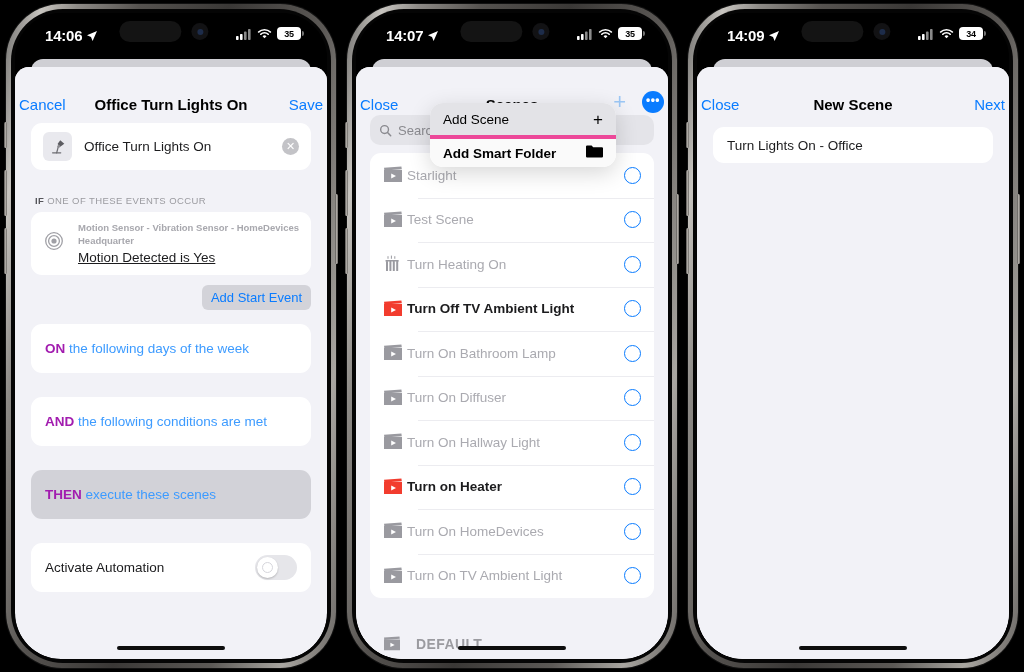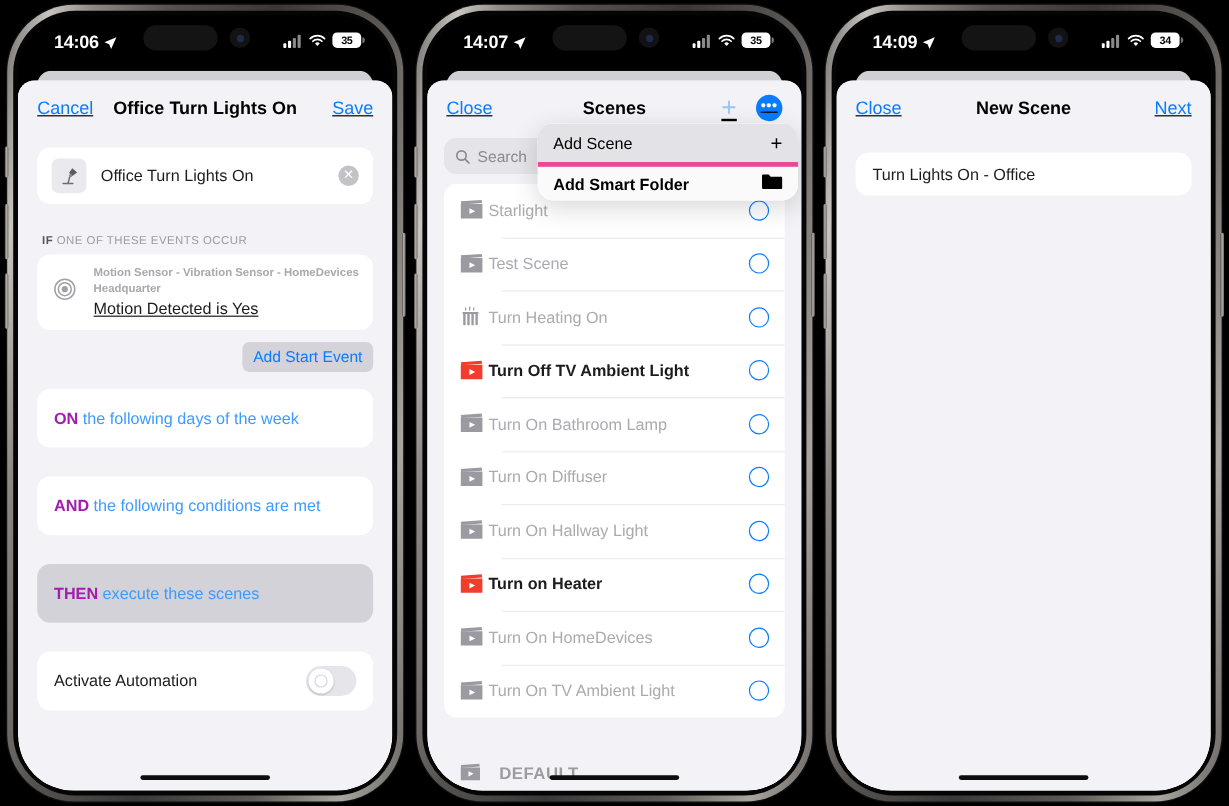--- a/index.html
+++ b/index.html
@@ -161,25 +161,24 @@
     overflow: hidden;
     display: flex;
     flex-direction: column;
   }
 
   
   .navbar {
     flex: 0 0 auto;
     height: 46px;
     display: flex;
-    align-items: center;
-    padding: 0 16px;
+    align-items: flex-end;
+    padding: 0 4px;
     position: relative;
     background: #f2f2f7;
-    text-decoration: underline;
   }
   .nav-left, .nav-right {
     font-size: 15px;
     color: #0a7cff;
     white-space: nowrap;
   }
   .nav-right { margin-left: auto; }
   .nav-title {
     position: absolute;
     left: 0; right: 0;
@@ -411,22 +410,22 @@
     font-size: 14px;
     letter-spacing: 0.4px;
     color: #9b9ba0;
     font-weight: bold;
   }
 
   
   .ctx-menu {
     position: absolute;
     top: 36px;
-    left: 92px;
-    width: 217px;
+    left: 74px;
+    width: 186px;
     background: rgba(250,250,250,0.97);
     border-radius: 13px;
     box-shadow: 0 6px 22px rgba(0,0,0,.16);
     overflow: hidden;
     z-index: 20;
   }
   .ctx-item {
     height: 32px;
     display: flex;
     align-items: center;

